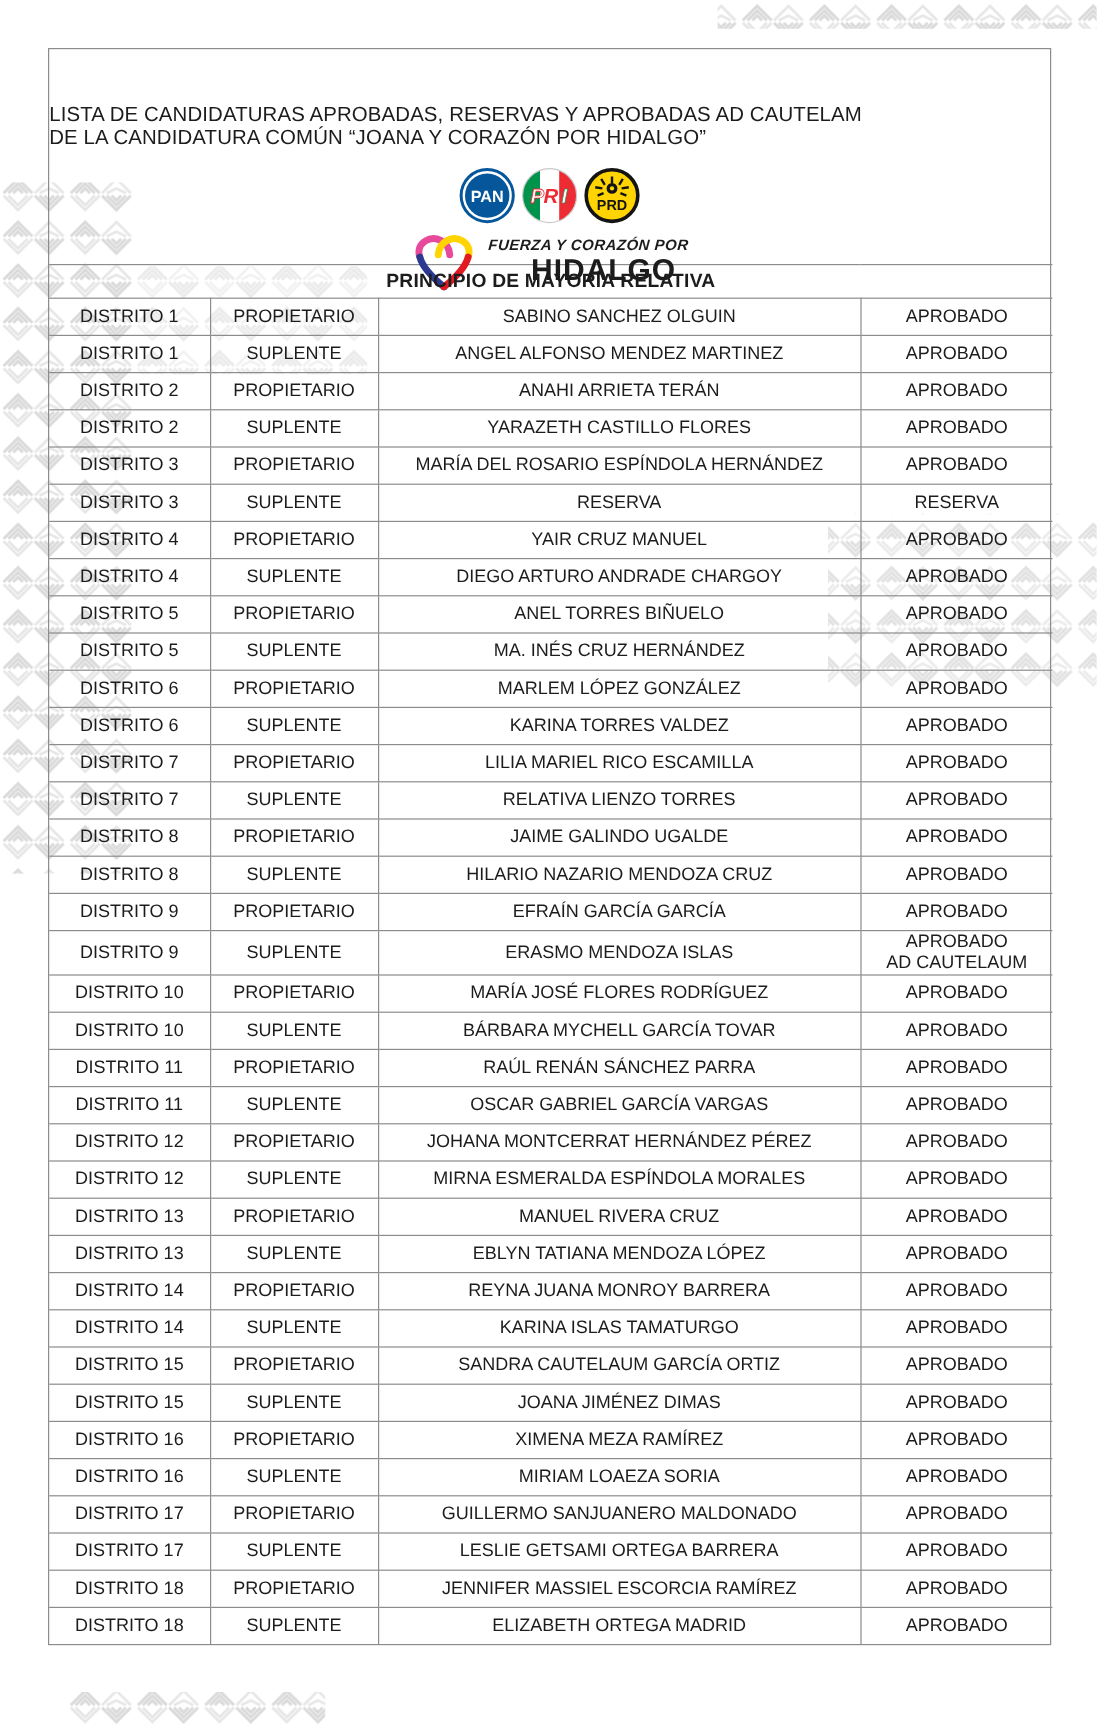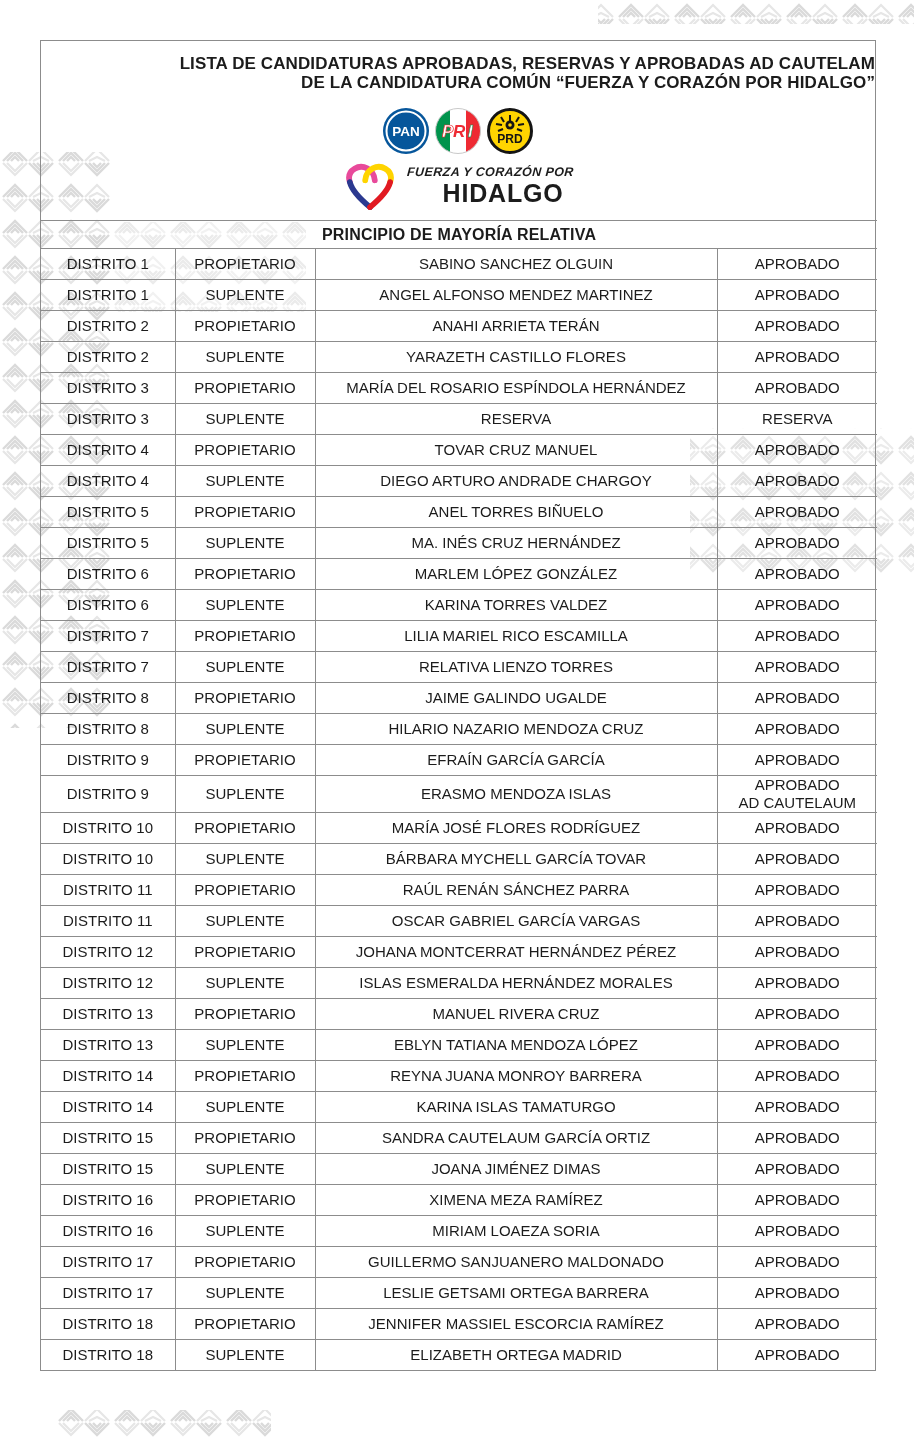--- a/index.html
+++ b/index.html
@@ -7,22 +7,23 @@
     width:914px;height:1440px;position:relative;background:#ffffff;
     font-family:"Liberation Sans", sans-serif;color:#1c1c1c;overflow:hidden;
   }
   .wm-layer{position:absolute;left:0;top:0;z-index:0;}
   .doc{
     position:absolute;left:40px;top:40px;width:836px;z-index:1;
     border:1px solid #8c8c8c;box-sizing:border-box;background:transparent;
   }
   .doc-header{height:179px;box-sizing:border-box;padding-top:13px;}
   .doc-title{
-    text-align:right;font-weight:bold;font-size:17px;line-height:19px;
+    text-align:left;font-weight:normal;font-size:17px;line-height:19px;
     letter-spacing:0.1px;
+    margin-top:32px;
   }
   .party-logos{
     display:flex;justify-content:center;align-items:center;gap:4px;margin-top:15px;height:48px;
   }
   .party-logo{width:48px;height:48px;display:block;}
   .coalition{
     display:flex;justify-content:center;align-items:center;gap:10px;margin-top:7px;height:48px;
   }
   .heart-logo{width:54px;height:48px;display:block;}
   .coalition-text{display:flex;flex-direction:column;align-items:flex-start;line-height:1;}
@@ -72,21 +73,21 @@
   <rect x="114" y="222" width="192" height="90" fill="url(#wm)" opacity="0.55"></rect>
   <rect x="690" y="428" width="224" height="146" fill="url(#wm)" opacity="0.8"></rect>
   <rect x="55" y="1410" width="216" height="30" fill="url(#wm)"></rect>
 </svg>
 
 <div class="doc">
 
   <div class="doc-header">
     <div class="doc-title">
       <div>LISTA DE CANDIDATURAS APROBADAS, RESERVAS Y APROBADAS AD CAUTELAM</div>
-      <div>DE LA CANDIDATURA COMÚN “FUERZA Y CORAZÓN POR HIDALGO”</div>
+      <div>DE LA CANDIDATURA COMÚN “JOANA Y CORAZÓN POR HIDALGO”</div>
     </div>
 
     <div class="party-logos">
 
       <svg class="party-logo" viewBox="0 0 48 48">
         <circle cx="24" cy="24" r="23" fill="#06569b"></circle>
         <circle cx="24" cy="24" r="19.5" fill="none" stroke="#ffffff" stroke-width="2"></circle>
         <text x="24" y="29" text-anchor="middle" font-size="13.5" font-weight="bold" fill="#ffffff" font-family="Liberation Sans, sans-serif">PAN</text>
       </svg>
 
@@ -185,21 +186,21 @@
         </tr>
         <tr>
           <td>DISTRITO 3</td>
           <td>SUPLENTE</td>
           <td>RESERVA</td>
           <td>RESERVA</td>
         </tr>
         <tr>
           <td>DISTRITO 4</td>
           <td>PROPIETARIO</td>
-          <td>TOVAR CRUZ MANUEL</td>
+          <td>YAIR CRUZ MANUEL</td>
           <td>APROBADO</td>
         </tr>
         <tr>
           <td>DISTRITO 4</td>
           <td>SUPLENTE</td>
           <td>DIEGO ARTURO ANDRADE CHARGOY</td>
           <td>APROBADO</td>
         </tr>
         <tr>
           <td>DISTRITO 5</td>
@@ -288,21 +289,21 @@
         </tr>
         <tr>
           <td>DISTRITO 12</td>
           <td>PROPIETARIO</td>
           <td>JOHANA MONTCERRAT HERNÁNDEZ PÉREZ</td>
           <td>APROBADO</td>
         </tr>
         <tr>
           <td>DISTRITO 12</td>
           <td>SUPLENTE</td>
-          <td>ISLAS ESMERALDA HERNÁNDEZ MORALES</td>
+          <td>MIRNA ESMERALDA ESPÍNDOLA MORALES</td>
           <td>APROBADO</td>
         </tr>
         <tr>
           <td>DISTRITO 13</td>
           <td>PROPIETARIO</td>
           <td>MANUEL RIVERA CRUZ</td>
           <td>APROBADO</td>
         </tr>
         <tr>
           <td>DISTRITO 13</td>

